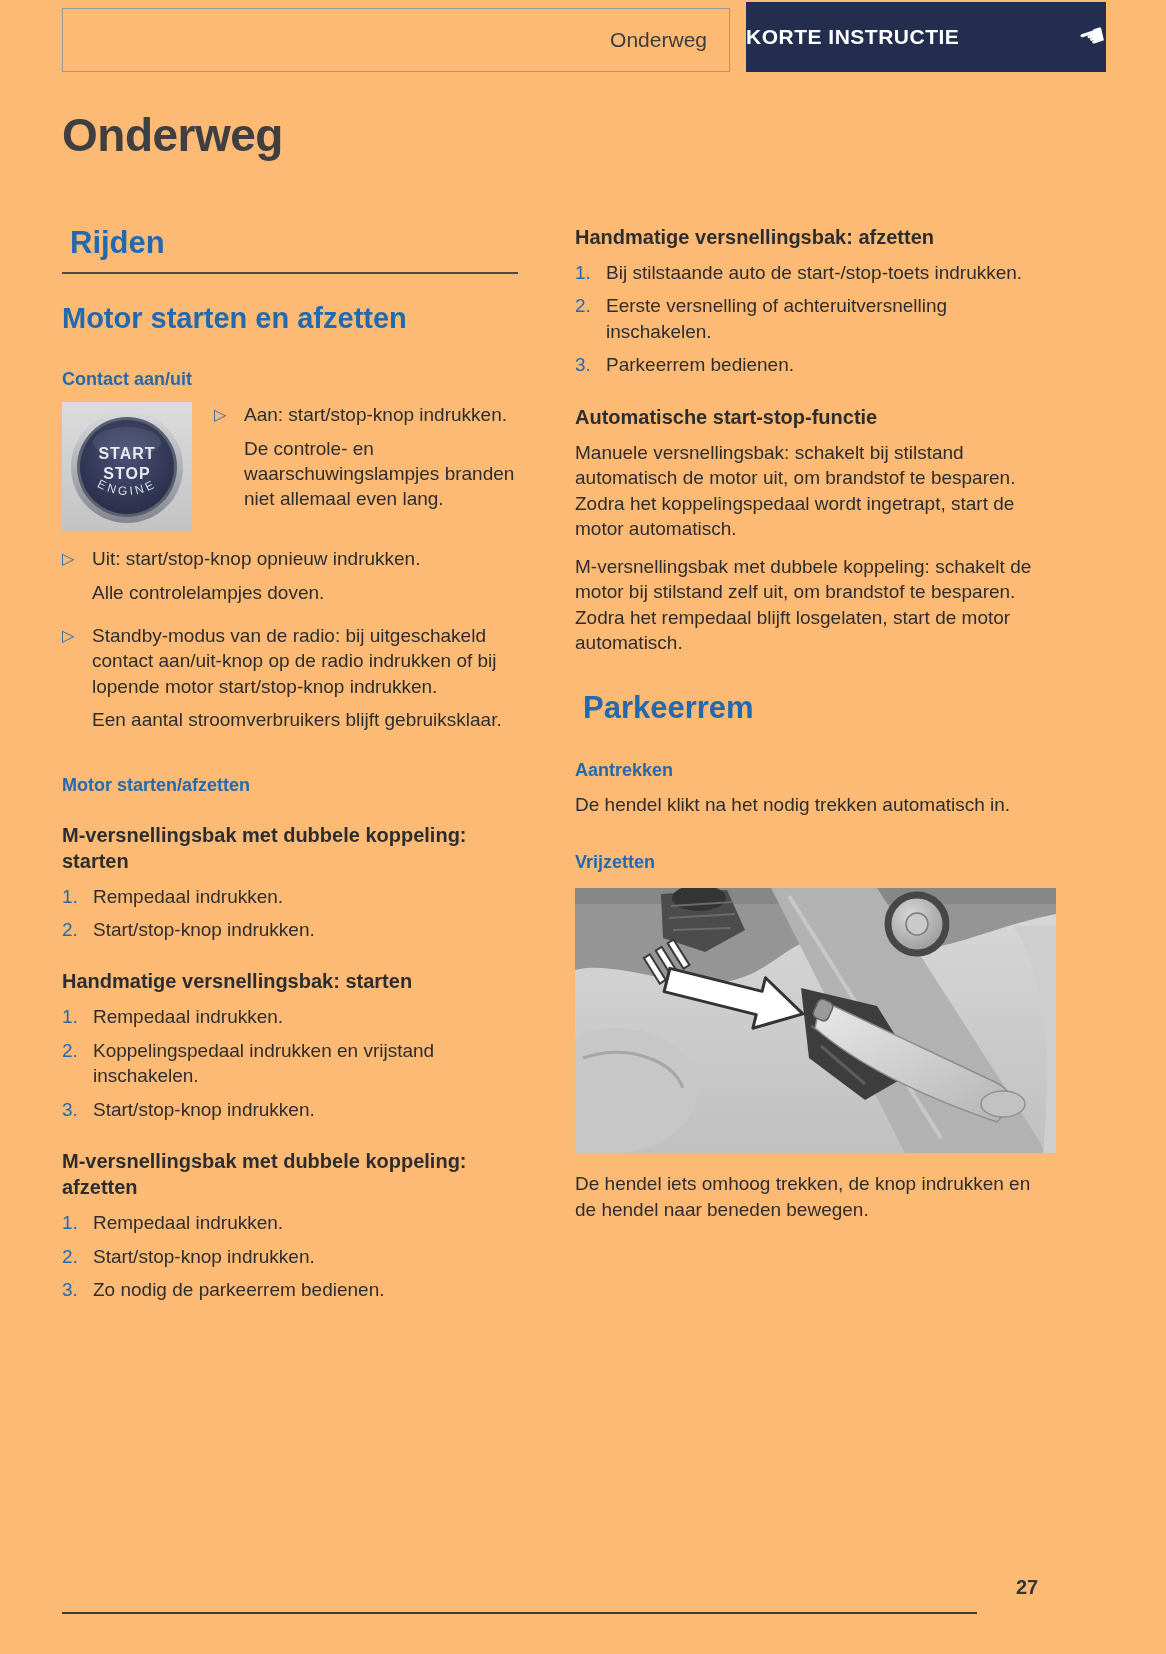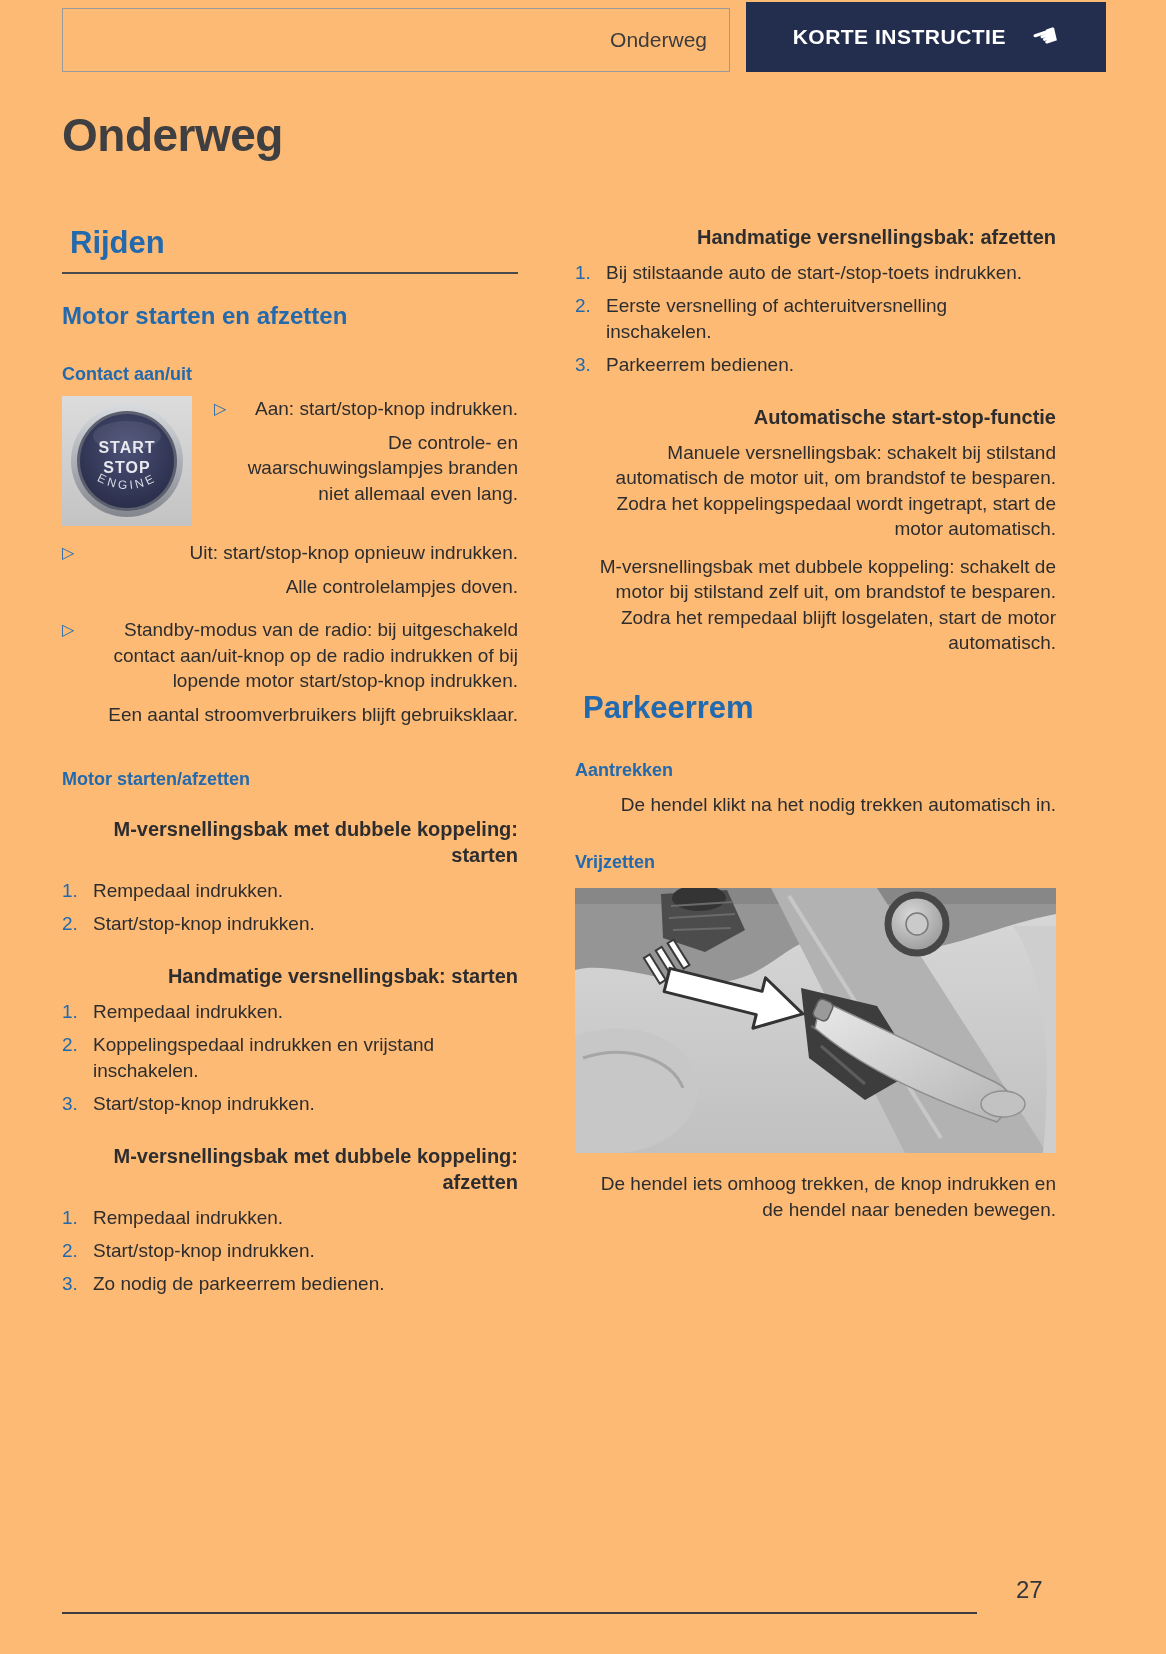--- a/index.html
+++ b/index.html
@@ -15,43 +15,43 @@
   
   .header-box{
     position:absolute;left:62px;top:8px;width:668px;height:64px;
     border:1px solid #9a9a9a;box-sizing:border-box;
     display:flex;align-items:center;justify-content:flex-end;
     padding-right:22px;font-size:21px;color:#3c3c3c;
   }
   .banner{
     position:absolute;left:746px;top:2px;width:360px;height:70px;
     background:#232d4e;color:#ffffff;
-    display:flex;align-items:center;justify-content:center;gap:26px;
+    display:flex;align-items:center;justify-content:space-between;gap:26px;
     font-size:21px;font-weight:bold;letter-spacing:.5px;
   }
   .hand-glyph{
     font-size:30px;font-weight:normal;display:inline-block;
     transform:rotate(-18deg);line-height:1;
   }
   
   .doc-title{
     position:absolute;left:62px;top:108px;margin:0;
     font-size:46px;font-weight:bold;color:#3f3f41;letter-spacing:-.5px;
   }
   
   .col{position:absolute;top:218px;font-size:19px;line-height:1.34;}
   .col-left{left:62px;width:456px;}
   .col-right{left:575px;width:481px;}
-  p{margin:0 0 8px 0;text-align:right;}
+  p{margin:0 0 8px 0;}
   .h-section{
     margin:8px;font-size:31px;font-weight:bold;color:#2269ad;line-height:1.1;
   }
   .section-rule{border-top:2px solid #4a4a4a;margin:12px 0 28px 0;height:0;}
   .h-sub{
-    margin:28px 0 6px 0;font-size:24px;font-weight:bold;color:#2269ad;line-height:1.15;
+    margin:28px 0 6px 0;font-size:29px;font-weight:bold;color:#2269ad;line-height:1.15;
   }
   .h-small{
     margin:34px 0 12px 0;font-size:18px;font-weight:bold;color:#2269ad;line-height:1.15;
   }
   .h-bold{
     margin:26px 0 10px 0;font-size:20px;font-weight:bold;color:#2d2d2f;line-height:1.3;
   }
   .first{margin-top:6px;}
   
   .bullet{display:flex;margin:0 0 10px 0;}
@@ -65,21 +65,21 @@
   }
   ol.steps li::before{
     content:counter(step) ".";position:absolute;left:0;color:#2269ad;
   }
   
   .contact-row{display:flex;gap:22px;margin:10px 0 14px 0;}
   .btn-figure{flex:0 0 130px;height:130px;}
   .figure{margin:16px 0 18px 0;line-height:0;}
   
   .footer-rule{position:absolute;left:62px;top:1612px;width:915px;border-top:2px solid #3c3c3c;}
-  .page-num{position:absolute;left:1016px;top:1576px;font-size:24px;font-weight:normal;color:#33353c;}
+  .page-num{position:absolute;left:1016px;top:1576px;font-size:20px;font-weight:bold;color:#33353c;}
 </style>
 </head>
 <body>
 
 <div class="page">
 
   <div class="header-box">
     <span>Onderweg</span>
   </div>
   <div class="banner">

